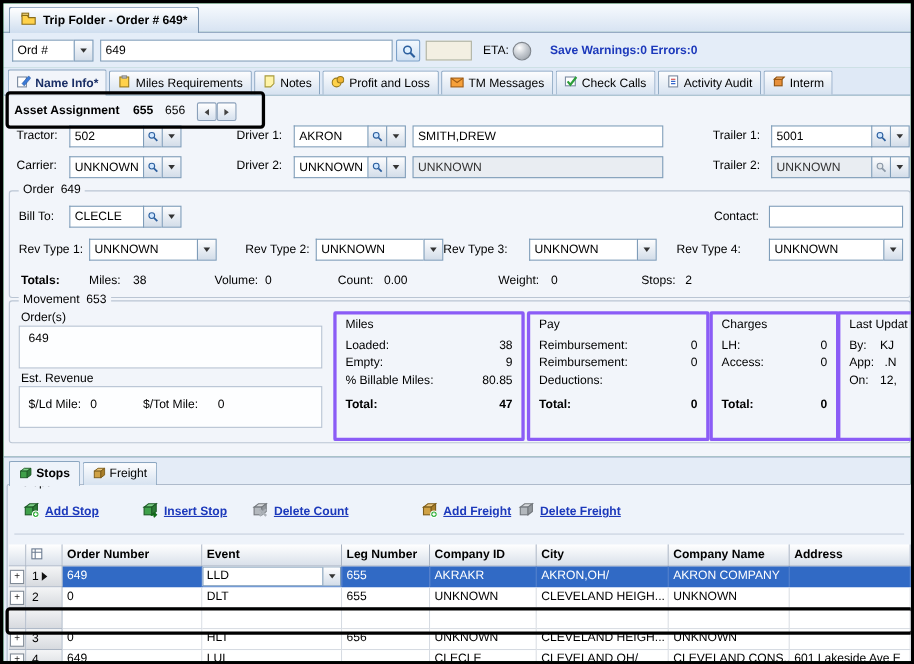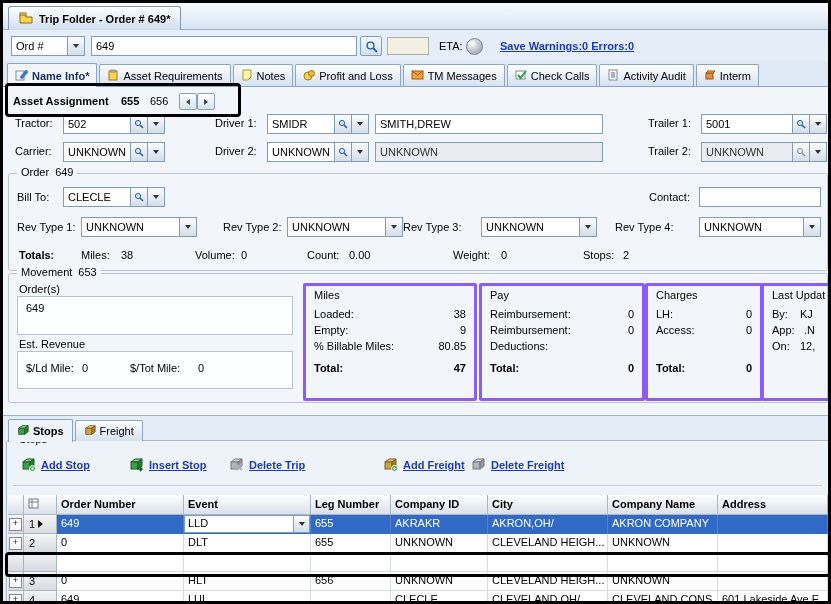--- a/index.html
+++ b/index.html
@@ -18,21 +18,21 @@
   .arr{width:0;height:0;border-left:3px solid transparent;border-right:3px solid transparent;border-top:4px solid #333}
   .tfield{position:absolute;height:20px;background:#fff;border:1px solid #7f9db9;padding:2px 4px;overflow:hidden;white-space:nowrap;line-height:14px;box-sizing:border-box}
   .gray{background:#e9edf2 !important;color:#333}
   .gray .fld{background:#e9edf2;color:#333}
   .lbl{position:absolute;white-space:nowrap}
   .b{font-weight:bold}
   #searchbtn{position:absolute;width:22px;height:20px;border:1px solid #7ba0c8;background:linear-gradient(#f3f9ff,#cfe0f2);display:flex;align-items:center;justify-content:center;padding:0;border-radius:2px}
   #etafield{background:#f3efe2;border:1px solid #aeb2a4}
   #etaorb{position:absolute;width:15px;height:15px;border-radius:50%;border:1px solid #7f858c;
           background:radial-gradient(circle at 35% 30%,#ffffff,#c7ccd2 45%,#8f969e)}
-  a.link{color:#1c39bb;text-decoration:underline;font-weight:bold;cursor:pointer;position:absolute;white-space:nowrap}
+  a.link{color:#1c39bb;font-weight:bold;cursor:pointer;position:absolute;white-space:nowrap}
   
   #tabstrip{position:absolute;left:0;top:58px;width:100%;height:26px;background:#dfe9f6;display:flex;align-items:flex-end;padding-left:4px;border-bottom:1px solid #8aa5c0;box-sizing:border-box}
   .tab{height:21px;display:flex;align-items:center;gap:4px;padding:0 7px;border:1px solid #8aa5c0;border-bottom:none;border-radius:2px 2px 0 0;
        background:linear-gradient(#fdfdfe,#d6e2f0);margin-right:2px;white-space:nowrap}
   .tab.sel{background:#f2f5fa;height:23px;font-weight:bold;color:#1a2f66;margin-bottom:-1px;z-index:3}
   
   #content{position:absolute;left:0;top:84px;width:100%;height:328px;background:#f2f5fa}
   .navbtn{position:absolute;width:16px;height:15px;border:1px solid #8aa0ba;border-radius:2px;background:linear-gradient(#ffffff,#d6e1ee);display:flex;align-items:center;justify-content:center}
   .tri-l{width:0;height:0;border-top:3px solid transparent;border-bottom:3px solid transparent;border-right:4px solid #444}
   .tri-r{width:0;height:0;border-top:3px solid transparent;border-bottom:3px solid transparent;border-left:4px solid #444}
@@ -120,21 +120,21 @@
             <rect x="1" y="2" width="8" height="9" fill="#fff" stroke="#7a8aa0"></rect>
             <path d="M5 8 L11 1 L13 3 L7 10 Z" fill="#3b7ad6" stroke="#1d4d96" stroke-width="0.5"></path>
           </svg></span>
       <span>Name Info*</span>
     </div>
     <div class="tab">
       <span><svg width="12" height="12">
             <rect x="2" y="2" width="8" height="9" fill="#ffd24a" stroke="#9a7b1c"></rect>
             <rect x="4" y="1" width="4" height="2" fill="#c8c8c8" stroke="#888"></rect>
           </svg></span>
-      <span>Asset Requirements</span>
+      <span>Miles Requirements</span>
     </div>
     <div class="tab">
       <span><svg width="12" height="12">
             <path d="M2 1 h8 v7 l-3 3 h-5 Z" fill="#fff4a8" stroke="#a89a3a"></path>
           </svg></span>
       <span>Notes</span>
     </div>
     <div class="tab">
       <span><svg width="12" height="12">
             <circle cx="5" cy="7" r="4" fill="#ffd24a" stroke="#9a7b1c"></circle>
@@ -194,21 +194,21 @@
             <circle cx="4" cy="4" r="2.6" fill="#cfe6ff" stroke="#2c5f9e"></circle>
             <line x1="6" y1="6" x2="9" y2="9" stroke="#2c5f9e" stroke-width="1.6"></line>
           </svg>
         </span>
       <span class="dbtn">
           <span class="arr"></span>
         </span>
     </div>
     <span class="lbl" style="left:212px;top:30px">Driver 1:</span>
     <div class="fcombo" style="left:264px;top:27px;width:102px">
-      <span class="fld">SMIDR</span>
+      <span class="fld">AKRON</span>
       <span class="obtn">
           <svg width="10" height="10">
             <circle cx="4" cy="4" r="2.6" fill="#cfe6ff" stroke="#2c5f9e"></circle>
             <line x1="6" y1="6" x2="9" y2="9" stroke="#2c5f9e" stroke-width="1.6"></line>
           </svg>
         </span>
       <span class="dbtn">
           <span class="arr"></span>
         </span>
     </div>
@@ -436,21 +436,21 @@
             </svg></span>
         <a>Insert Stop</a>
       </div>
       <div class="alink" style="left:222px">
         <span><svg width="15" height="15" viewBox="0 0 15 15">
               <path d="M2 5 L6 2 H13 L9 5 Z" fill="#d9dcdf" stroke="#74797e"></path>
               <rect x="2" y="5" width="7" height="7" fill="#b3b8bd" stroke="#74797e"></rect>
               <path d="M9 5 L13 2 V9 L9 12 Z" fill="#93989d" stroke="#74797e"></path>
               <path d="M7 7 l6 6 M13 7 l-6 6" stroke="#aab0b6" stroke-width="2"></path>
             </svg></span>
-        <a>Delete Trip</a>
+        <a>Delete Count</a>
       </div>
       <div class="alink" style="left:376px">
         <span><svg width="15" height="15" viewBox="0 0 15 15">
               <path d="M2 5 L6 2 H13 L9 5 Z" fill="#ecc87e" stroke="#7c5c1a"></path>
               <rect x="2" y="5" width="7" height="7" fill="#d0a245" stroke="#7c5c1a"></rect>
               <path d="M9 5 L13 2 V9 L9 12 Z" fill="#a87e2a" stroke="#7c5c1a"></path>
               <circle cx="11.5" cy="11.5" r="3" fill="#2fae3a" stroke="#fff"></circle>
               <path d="M11.5 10 v3 M10 11.5 h3" stroke="#fff" stroke-width="1.2"></path>
             </svg></span>
         <a>Add Freight</a>

